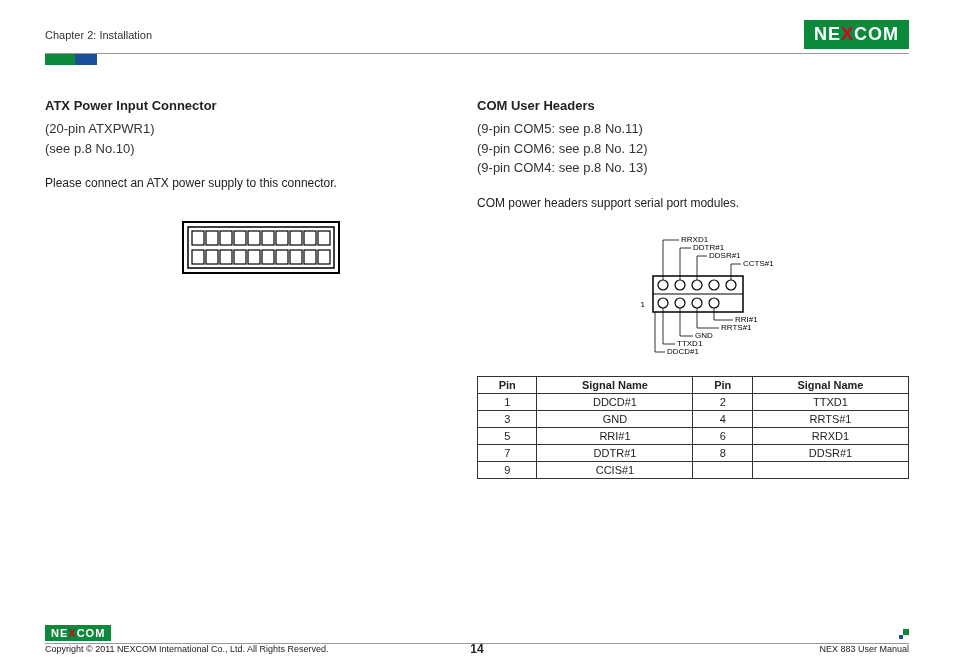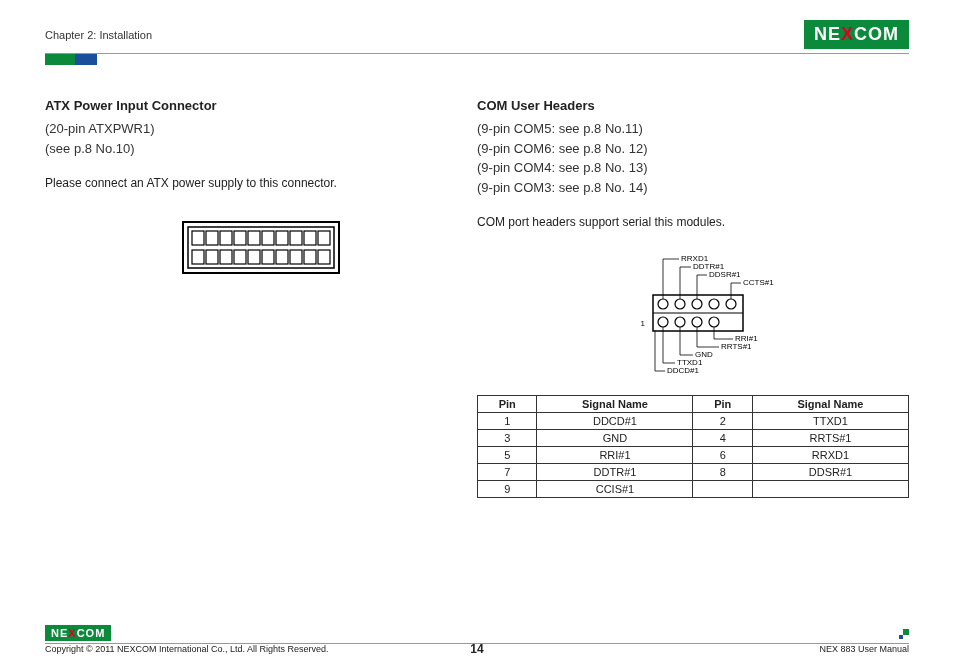--- a/index.html
+++ b/index.html
@@ -181,22 +181,21 @@
         </g>
       </svg>
     </div>
   </div>
 
   <div class="col">
     <h3 class="section-title">COM User Headers</h3>
     <div class="small-note">(9-pin COM5: see p.8 No.11)</div>
     <div class="small-note">(9-pin COM6:  see p.8  No. 12)</div>
     <div class="small-note">(9-pin COM4:  see p.8  No. 13)</div>
-    <div class="small-note">(9-pin COM3:  see p.8  No. 14)</div>
-    <div class="body-text">COM port headers support serial this modules.</div>
+    <div class="body-text">COM power headers support serial port modules.</div>
 
     <div class="com-diagram">
       <svg width="220" height="130" viewBox="0 0 220 130">
 
         <rect x="70" y="48" width="90" height="36" fill="#fff" stroke="#000" stroke-width="1.5"></rect>
 
         <g fill="#fff" stroke="#000" stroke-width="1.2">
           <circle cx="80" cy="57" r="5"></circle>
             <circle cx="97" cy="57" r="5"></circle>
             <circle cx="114" cy="57" r="5"></circle>

